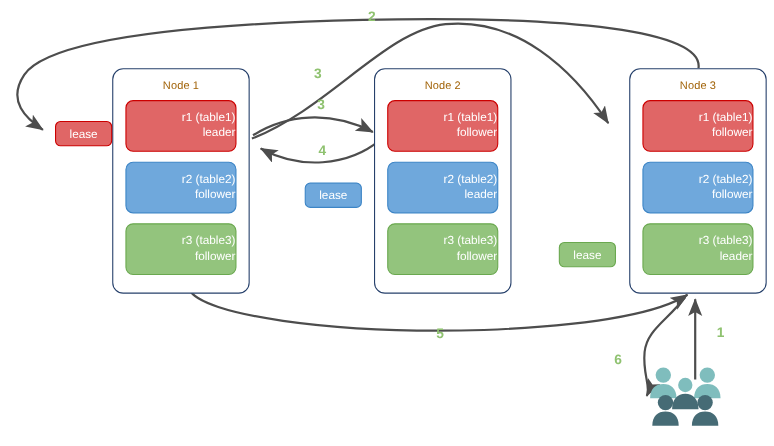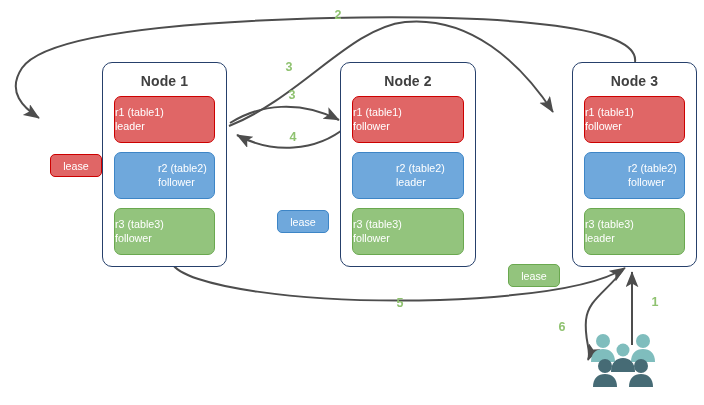--- a/index.html
+++ b/index.html
@@ -29,38 +29,38 @@
   
   .node {
     position: absolute;
     box-sizing: border-box;
     border: 1.4px solid #26406b;
     border-radius: 10px;
     background: #ffffff;
   }
   .node-title {
     text-align: center;
-    font-size: 14px;
-    font-weight: bold;
-    color: #404040;
+    font-size: 10px;
+    font-weight: normal;
+    color: #a16207;
     margin-top: 10px;
     margin-bottom: 7px;
     letter-spacing: .1px;
   }
   .replicas {
     padding: 0 11px 10px 11px;
   }
   .replica {
     box-sizing: border-box;
     height: 47px;
     border-radius: 7px;
     margin-bottom: 9px;
     display: flex;
     flex-direction: column;
-    align-items: flex-start;
+    align-items: flex-end;
     justify-content: center;
     color: #ffffff;
     font-size: 10.7px;
     line-height: 13.5px;
     text-align: center;
   }
   .replica:last-child { margin-bottom: 0; }
   .replica.red   { background: #e06666; border: 1.4px solid #cc0000; }
   .replica.blue  { background: #6fa8dc; border: 1.4px solid #3d85c6; padding-left: 43px; }
   .replica.green { background: #93c47d; border: 1.4px solid #6aa84f; }
@@ -69,21 +69,20 @@
   .lease {
     position: absolute;
     box-sizing: border-box;
     display: flex;
     align-items: center;
     justify-content: center;
     height: 23px;
     border-radius: 5px;
     color: #ffffff;
     font-size: 10.7px;
-    margin-top: 44px;
   }
   .lease.red   { background: #e06666; border: 1.4px solid #cc0000; }
   .lease.blue  { background: #6fa8dc; border: 1.4px solid #3d85c6; }
   .lease.green { background: #93c47d; border: 1.4px solid #6aa84f; }
 
   
   .edge-label {
     position: absolute;
     color: #8fc270;
     font-size: 12.5px;
@@ -147,21 +146,21 @@
         <span>r2 (table2)</span>
         <span>follower</span>
       </div>
       <div class="replica green">
         <span>r3 (table3)</span>
         <span>follower</span>
       </div>
     </div>
   </div>
 
-  <div class="node" style="left:340px; top:62px; width:136px; height:205px;">
+  <div class="node" style="left:340px; top:62px; width:125px; height:205px;">
     <div class="node-title">Node 2</div>
     <div class="replicas">
       <div class="replica red">
         <span>r1 (table1)</span>
         <span>follower</span>
       </div>
       <div class="replica blue">
         <span>r2 (table2)</span>
         <span>leader</span>
       </div>

